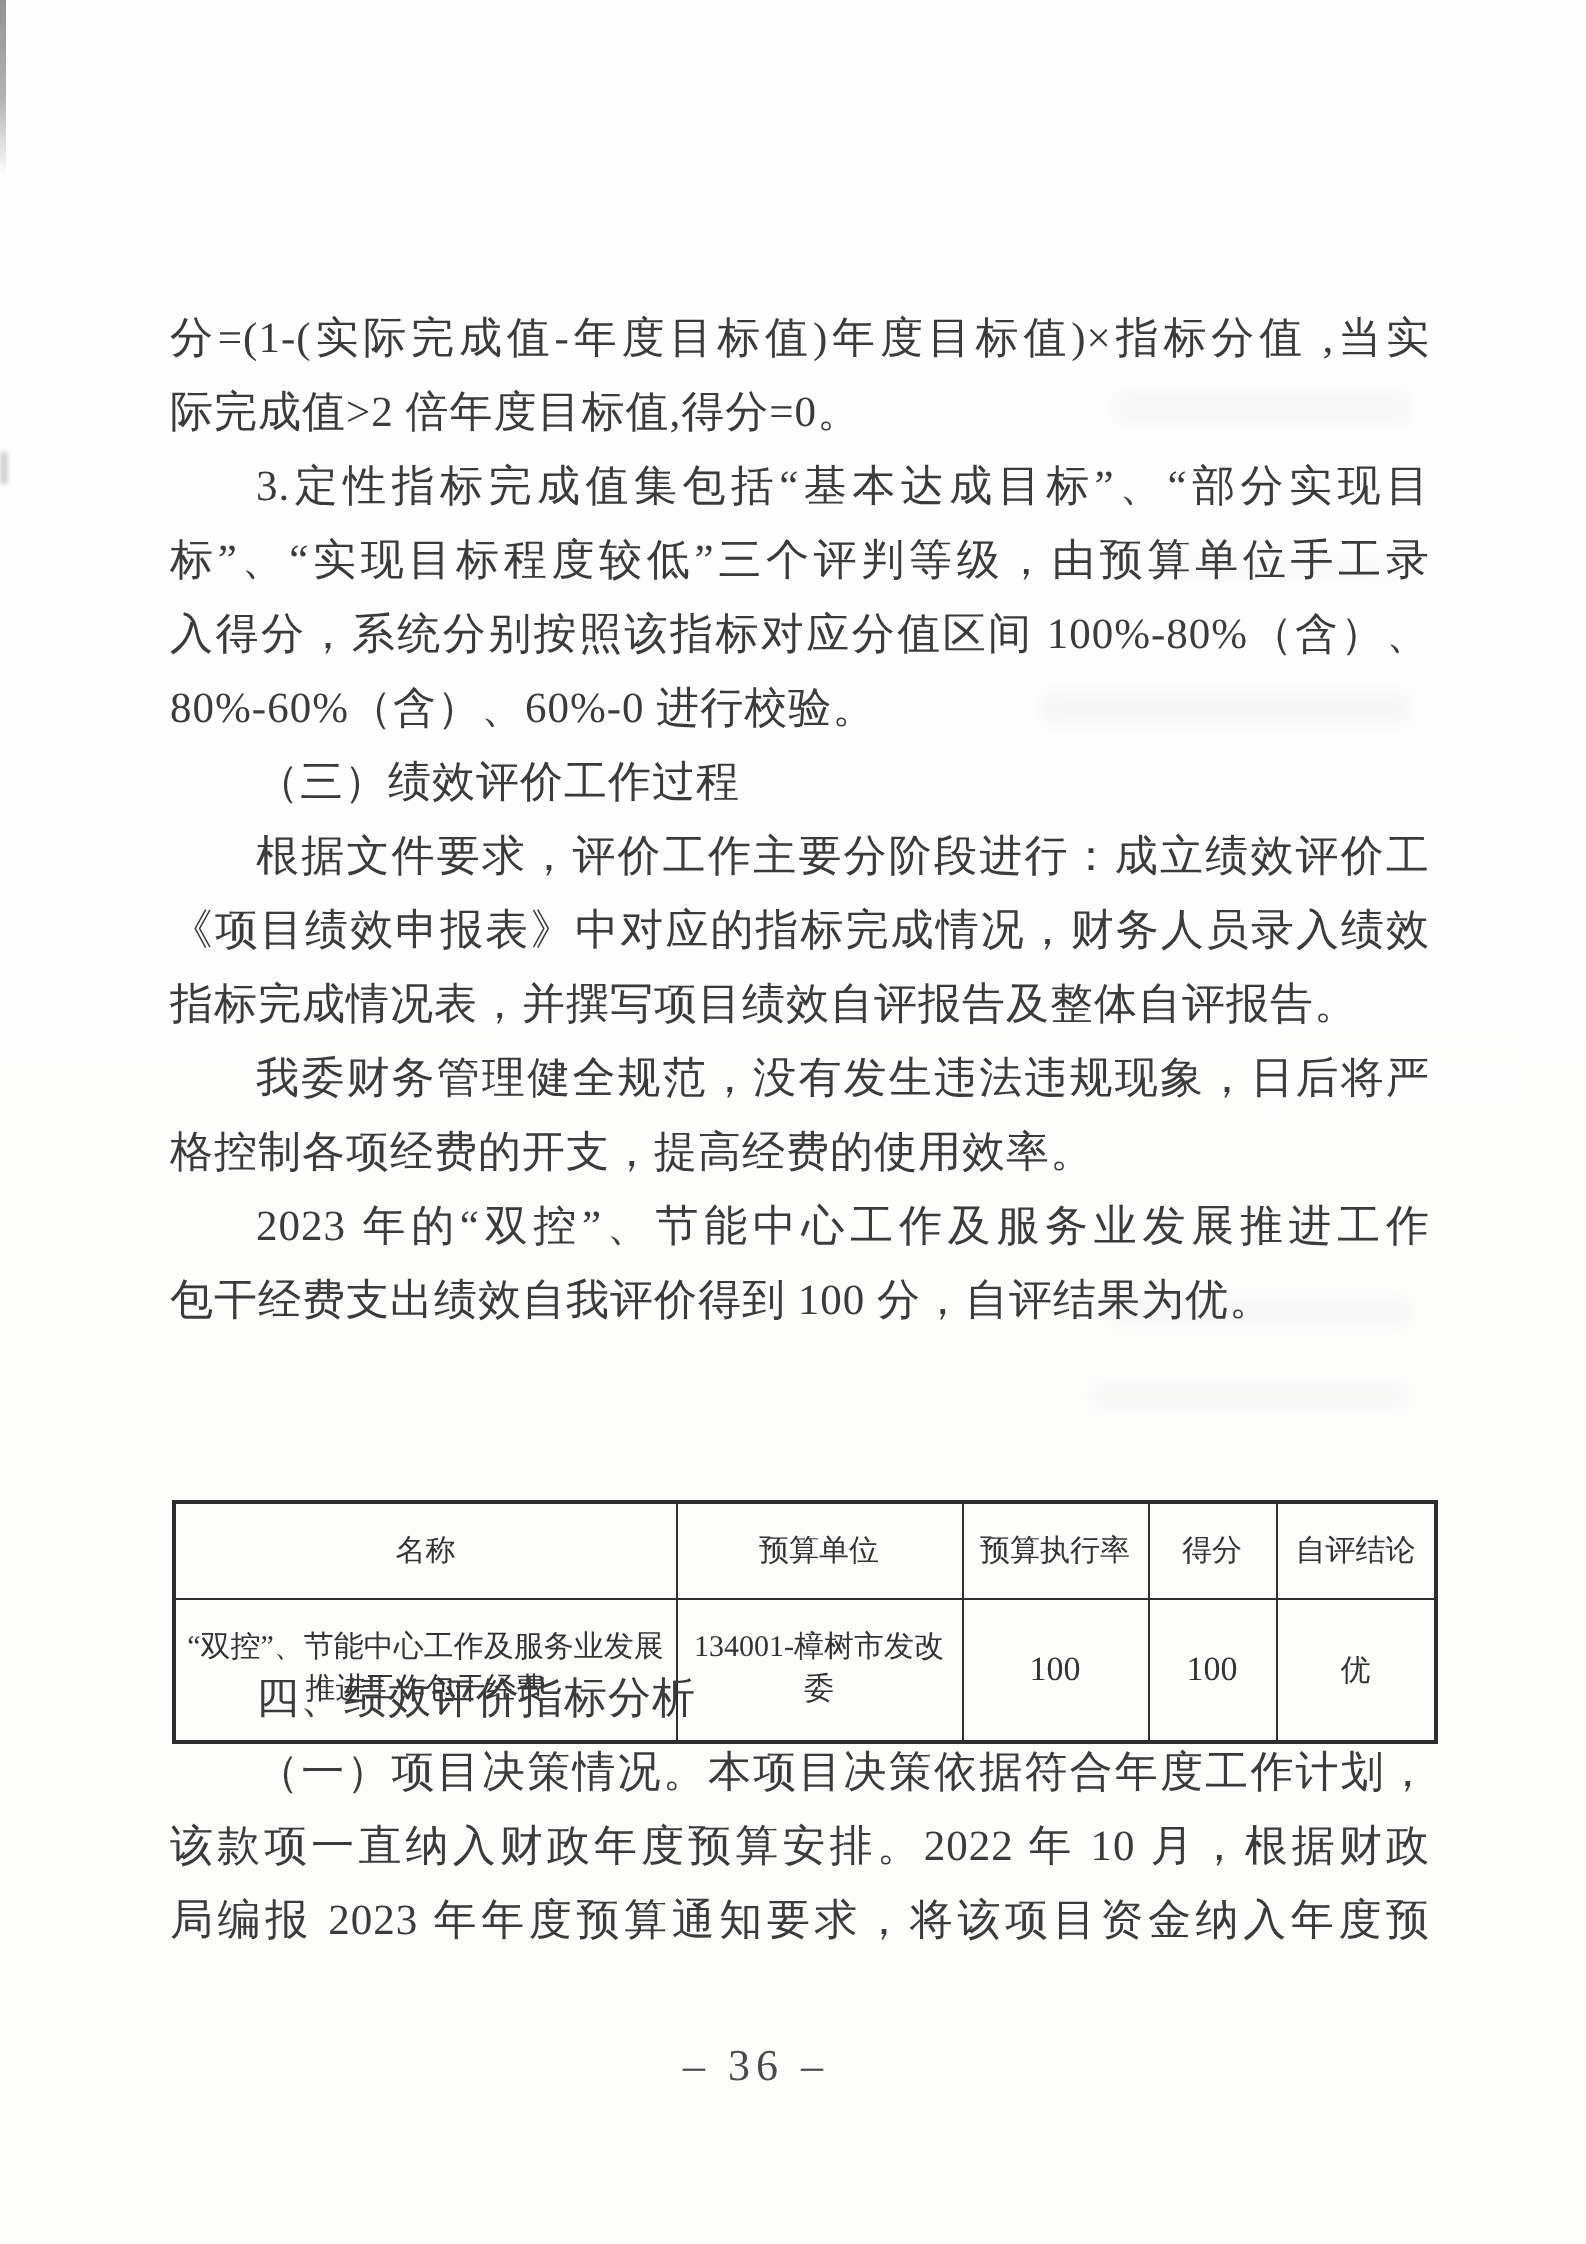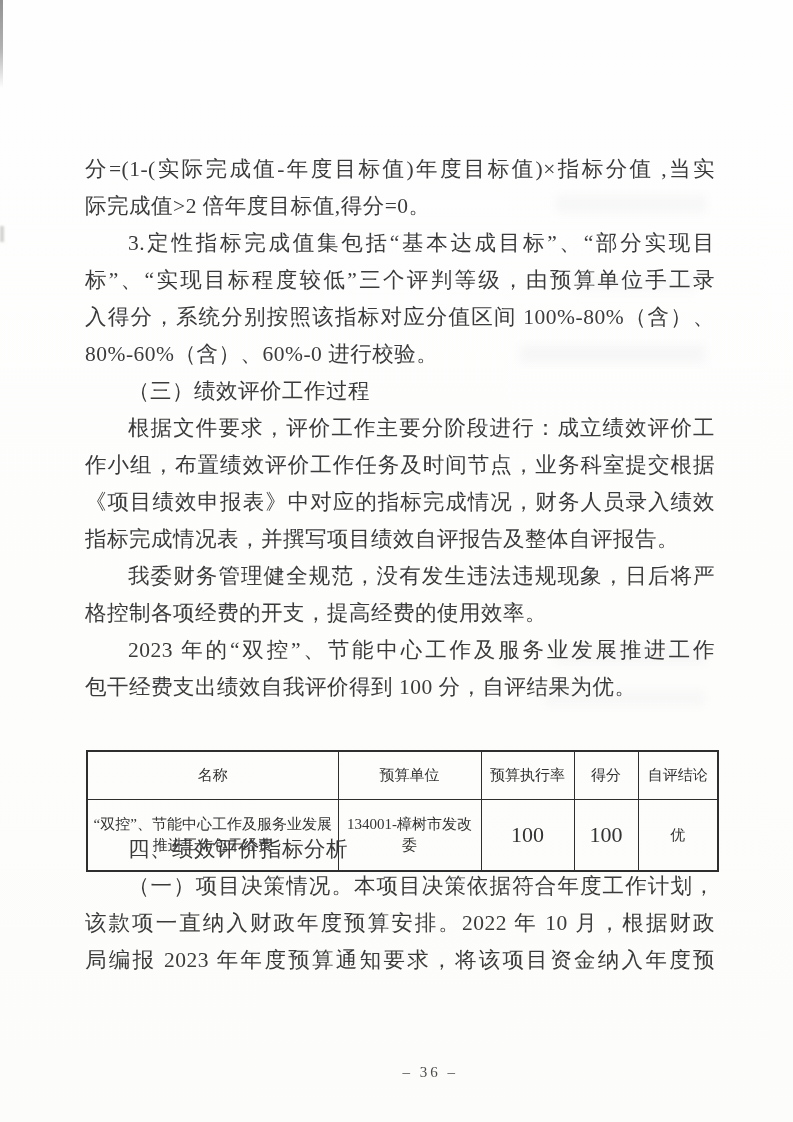--- a/index.html
+++ b/index.html
@@ -54,35 +54,35 @@
     padding: 14px 4px;
     font-weight: normal;
     vertical-align: middle;
   }
   .score-table thead tr { height: 33px; }
   .score-table tbody tr { height: 49px; }
   .score-table .prewrap {
     white-space: pre-line;
     line-height: 21px;
   }
-  .score-table .num { font-size: 22px; }
+  .score-table .num { font-size: 17px; }
   col.c1 { width: 251px; }
   col.c2 { width: 143px; }
   col.c3 { width: 93px;  }
   col.c4 { width: 64px;  }
   col.c5 { width: 80px;  }
 
   
   .page-number {
     position: absolute;
-    top: 1064px;
+    top: 1020px;
     left: 298px;
     width: 160px;
-    text-align: right;
-    font-size: 15px;
+    text-align: center;
+    font-size: 22px;
     color: #4b4b4b;
     letter-spacing: 3px;
   }
 
   
   .edge-sliver {
     position: absolute;
     left: 0; top: 0;
     width: 3px; height: 88px;
     background: linear-gradient(180deg, #6e6e6e 0%, #999999 55%, rgba(150,150,150,0) 100%);
@@ -122,21 +122,20 @@
 
   <div class="textblock upper">
     <div class="line fill">分=(1-(实际完成值-年度目标值)年度目标值)×指标分值 ,当实</div>
     <div class="line">际完成值&gt;2 倍年度目标值,得分=0。</div>
     <div class="line ind fill">3.定性指标完成值集包括“基本达成目标”、“部分实现目</div>
     <div class="line fill">标”、“实现目标程度较低”三个评判等级，由预算单位手工录</div>
     <div class="line fill">入得分，系统分别按照该指标对应分值区间 100%-80%（含）、</div>
     <div class="line">80%-60%（含）、60%-0 进行校验。</div>
     <div class="line ind">（三）绩效评价工作过程</div>
     <div class="line ind fill">根据文件要求，评价工作主要分阶段进行：成立绩效评价工</div>
-    <div class="line fill">作小组，布置绩效评价工作任务及时间节点，业务科室提交根据</div>
     <div class="line fill">《项目绩效申报表》中对应的指标完成情况，财务人员录入绩效</div>
     <div class="line">指标完成情况表，并撰写项目绩效自评报告及整体自评报告。</div>
     <div class="line ind fill">我委财务管理健全规范，没有发生违法违规现象，日后将严</div>
     <div class="line">格控制各项经费的开支，提高经费的使用效率。</div>
     <div class="line ind fill">2023 年的“双控”、节能中心工作及服务业发展推进工作</div>
     <div class="line">包干经费支出绩效自我评价得到 100 分，自评结果为优。</div>
   </div>
 
   <table class="score-table">
     <colgroup>

